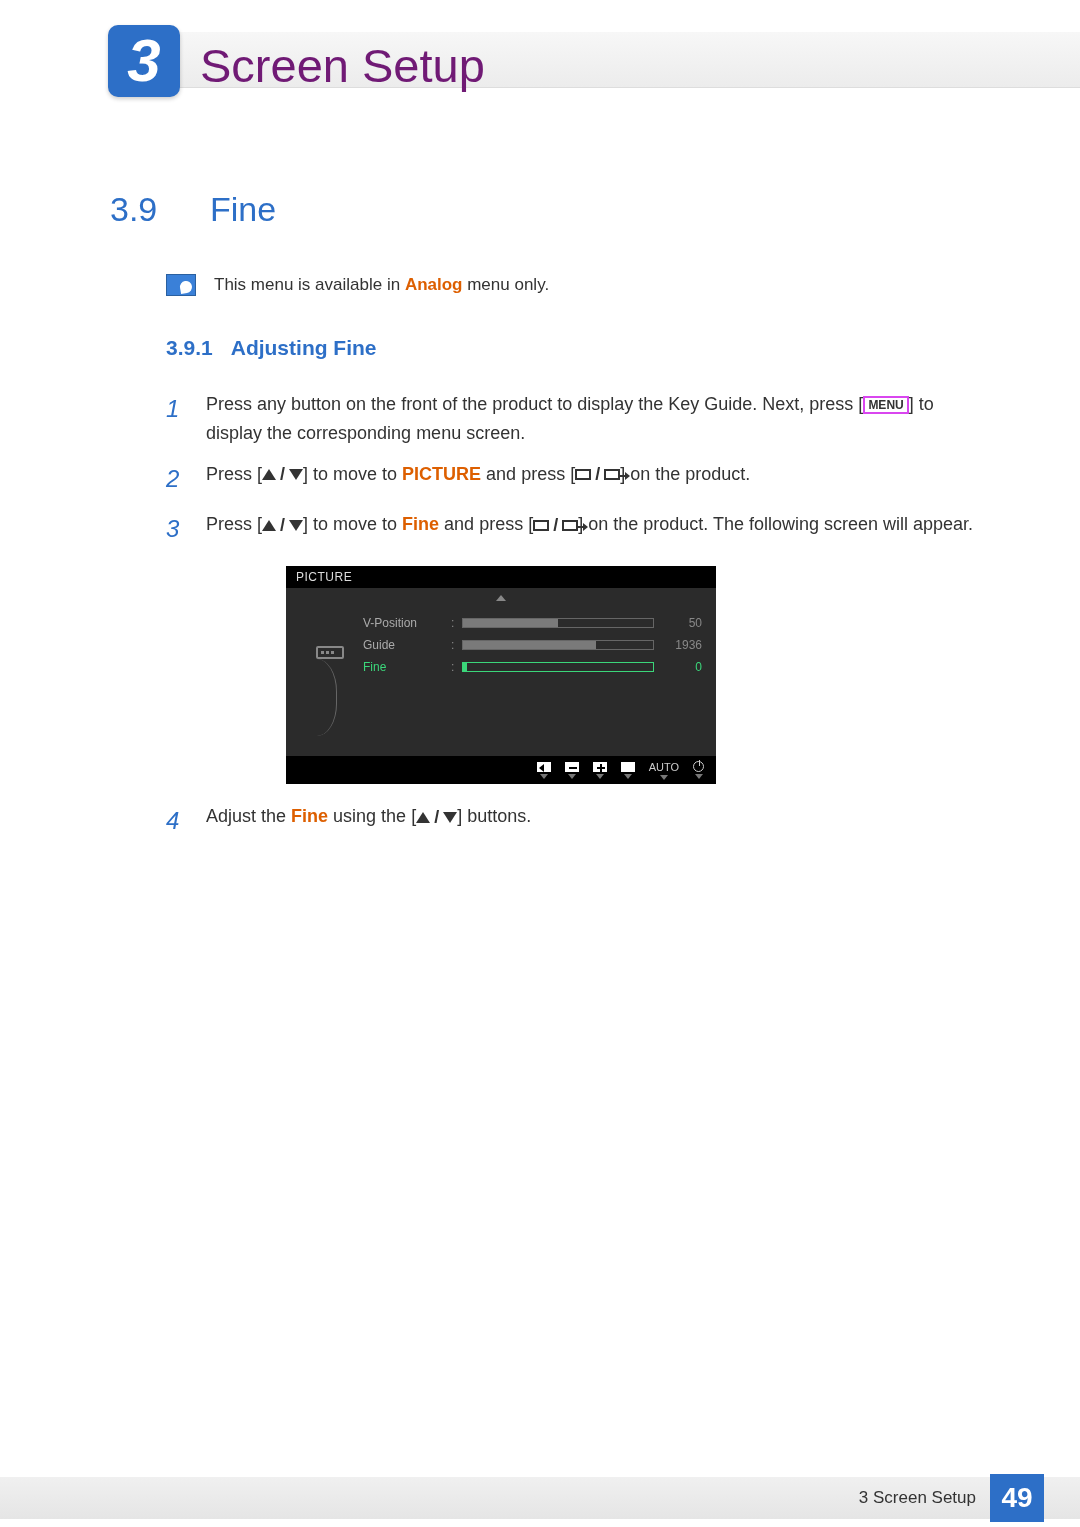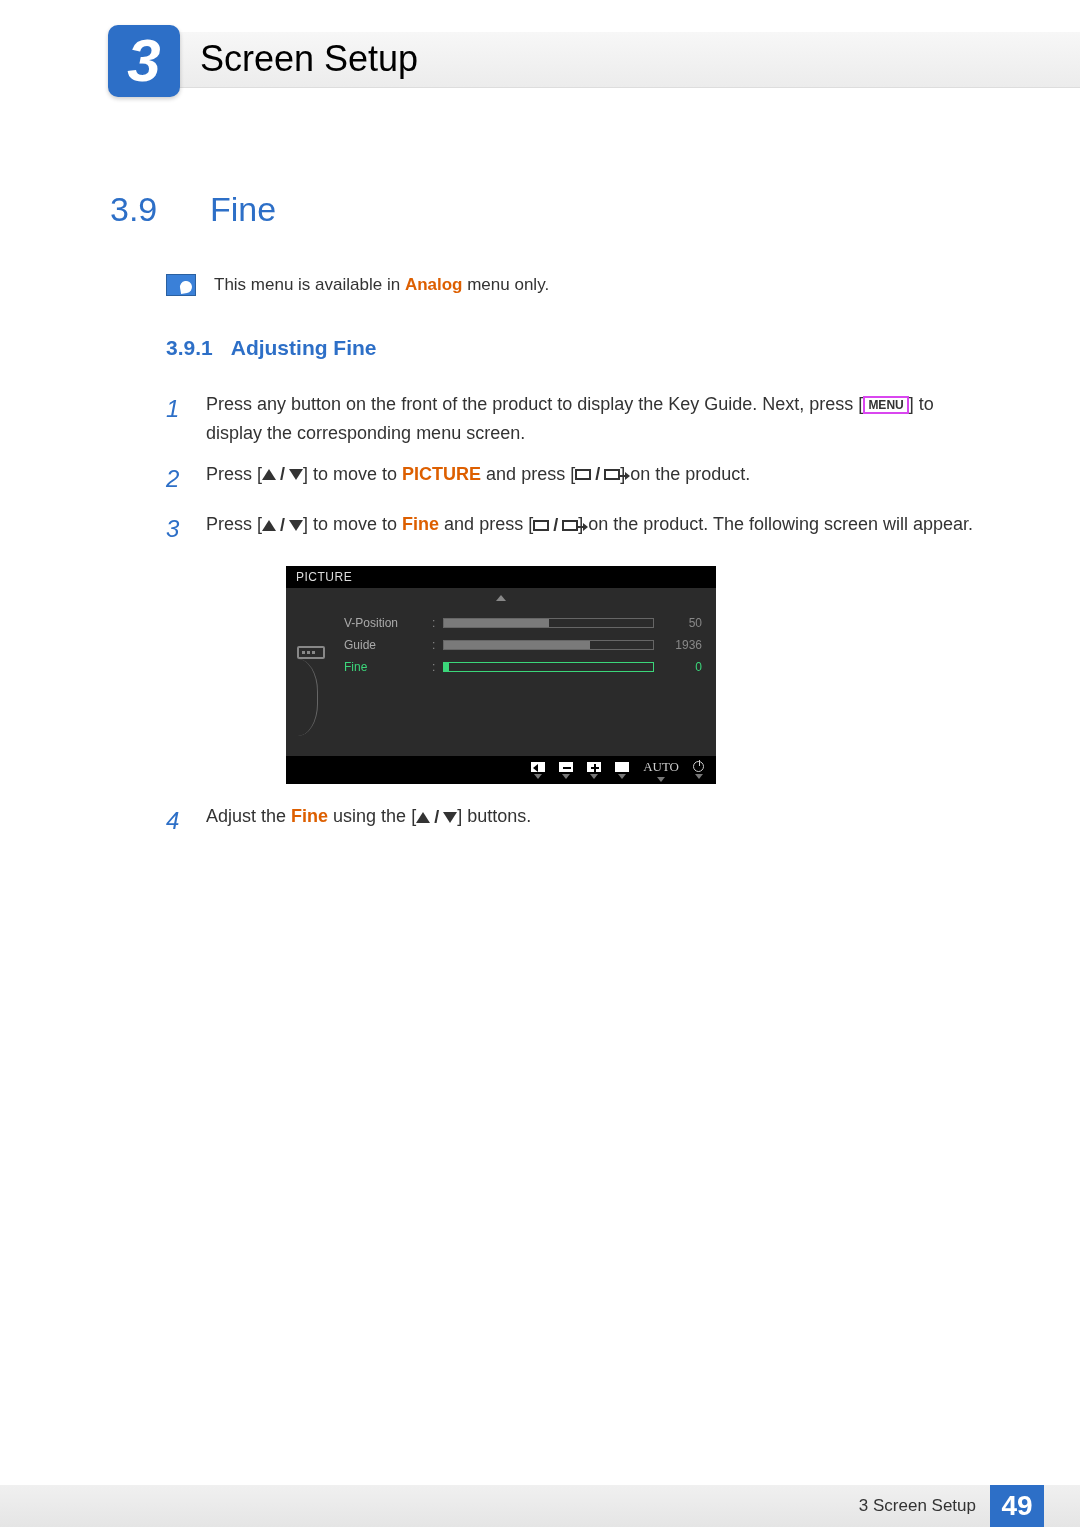--- a/index.html
+++ b/index.html
@@ -1,20 +1,20 @@
 <!DOCTYPE html>
 <html><head>
 <meta charset="utf-8">
 <style>
   * { box-sizing: border-box; margin: 0; padding: 0; }
   body { width: 1080px; height: 1527px; font-family: Arial, Helvetica, sans-serif; color: #333; background: #fff; position: relative; }
   .header-band { position: absolute; top: 32px; left: 108px; right: 0; height: 56px; background: linear-gradient(#f7f7f7,#ececec); border-bottom: 1px solid #ddd; }
   .chapter-badge { position: absolute; top: 25px; left: 108px; width: 72px; height: 72px; border-radius: 10px; background: #2d6fc7; display: flex; align-items: center; justify-content: center; box-shadow: 0 2px 4px rgba(0,0,0,.2); z-index: 2; }
   .chapter-badge span { color: #fff; font-size: 60px; font-weight: bold; font-style: italic; line-height: 1; }
-  .chapter-title { position: absolute; top: 38px; left: 200px; font-size: 36px; color: #000000; }
+  .chapter-title { position: absolute; top: 38px; left: 200px; font-size: 47px; color: #701a75; }
   .content { position: absolute; top: 190px; left: 110px; right: 100px; }
   .section-row { display: flex; gap: 44px; margin-bottom: 45px; }
   .section-num { color: #2d6fc7; font-size: 34px; font-weight: 500; width: 56px; }
   .section-title { color: #2d6fc7; font-size: 34px; font-weight: 500; }
   .intro { margin-left: 56px; font-size: 18px; color: #333; margin-bottom: 20px; }
   .note-row { margin-left: 56px; display: flex; align-items: center; gap: 18px; font-size: 17px; color: #333; margin-bottom: 40px; }
   .note-icon { width: 30px; height: 22px; background: #3a80d8; position: relative; border: 1px solid #2a60a0; }
   .note-icon::after { content: ""; position: absolute; right: 3px; bottom: 2px; width: 12px; height: 12px; border-radius: 50% 50% 50% 0; background: #fff; transform: rotate(-10deg); }
   .orange { color: #dd5f00; font-weight: bold; }
   .subsection-row { margin-left: 56px; display: flex; gap: 18px; font-size: 21px; color: #2d6fc7; font-weight: 600; margin-bottom: 30px; }
@@ -30,54 +30,54 @@
   .rect-icon1 { width: 16px; height: 11px; border: 2px solid #333; display: inline-block; }
   .rect-icon2 { width: 16px; height: 11px; border: 2px solid #333; display: inline-block; position: relative; }
   .rect-icon2::after { content: ""; position: absolute; width: 7px; height: 2px; background: #333; top: 4px; right: -7px; }
   .rect-icon2::before { content: ""; position: absolute; width: 0; height: 0; border-top: 4px solid transparent; border-bottom: 4px solid transparent; border-left: 5px solid #333; top: 1px; right: -12px; }
 
   .osd-wrap { margin: 18px 0 18px 120px; width: 430px; }
   .osd { width: 430px; background: #2b2b2b; font-size: 12px; color: #bbb; position: relative; }
   .osd-title { background: #000; color: #ddd; padding: 4px 10px; font-size: 12px; letter-spacing: .5px; }
   .osd-arrow-up { text-align: center; padding: 2px 0; }
   .osd-arrow-up .t { width: 0; height: 0; border-left: 5px solid transparent; border-right: 5px solid transparent; border-bottom: 6px solid #888; display: inline-block; }
-  .osd-body { display: flex; height: 150px; }
+  .osd-body { display: flex; height: 150px; padding-left: 19px; }
   .osd-side { width: 50px; display: flex; flex-direction: column; align-items: center; justify-content: flex-end; padding: 10px 0 20px; }
   .osd-side-icon { width: 28px; height: 18px; border: 2px solid #888; border-radius: 2px; position: relative; margin-top: 30px; }
   .osd-side-icon::before { content: ""; position: absolute; left: 3px; top: 3px; bottom: 3px; width: 3px; background: #888; box-shadow: 5px 0 #888, 10px 0 #888; }
   .osd-curve { width: 20px; height: 130px; border-right: 1px solid #666; border-radius: 0 80px 80px 0 / 0 130px 130px 0; margin-left: -6px; }
   .osd-rows { flex: 1; padding: 6px 14px 4px 8px; }
   .osd-row { display: flex; align-items: center; height: 22px; gap: 8px; }
   .osd-label { width: 80px; color: #aaa; }
   .osd-label.active { color: #3bd67a; }
   .osd-colon { color: #888; }
   .osd-bar { flex: 1; height: 10px; border: 1px solid #666; position: relative; }
   .osd-fill { height: 100%; background: #7a7a7a; }
   .osd-fill.active { background: #3bd67a; }
   .osd-val { width: 40px; text-align: right; color: #888; }
   .osd-val.active { color: #3bd67a; }
   .osd-footer { background: #000; height: 28px; display: flex; justify-content: flex-end; align-items: center; gap: 14px; padding-right: 12px; }
   .f-btn { display: flex; flex-direction: column; align-items: center; gap: 2px; }
   .f-ico { width: 14px; height: 10px; border: 1.5px solid #fff; background: #fff; }
   .f-ico.enter { width: 14px; height: 10px; border: 1.5px solid #fff; background: #fff; }
-  .f-auto { font-size: 13px; color: #ccc; font-family: Liberation Serif, serif; }
+  .f-auto { font-size: 11px; color: #ccc; }
   .f-power { width: 11px; height: 11px; border: 1.5px solid #ccc; border-radius: 50%; position: relative; }
   .f-power::after { content: ""; position: absolute; width: 1.5px; height: 6px; background: #ccc; top: -2px; left: 4.5px; }
   .t-down { width: 0; height: 0; border-left: 4px solid transparent; border-right: 4px solid transparent; border-top: 5px solid #777; }
 
   .f-back { position: relative; }
   .f-back::before { content: ""; position: absolute; width: 0; height: 0; border-top: 4px solid transparent; border-bottom: 4px solid transparent; border-right: 5px solid #000; left: 1px; top: 1px; }
   .f-minus::before { content: ""; position: absolute; width: 8px; height: 2px; background: #000; left: 3px; top: 4px; }
   .f-plus::before { content: ""; position: absolute; width: 8px; height: 2px; background: #000; left: 3px; top: 4px; }
   .f-plus::after { content: ""; position: absolute; height: 8px; width: 2px; background: #000; left: 6px; top: 1px; }
   .f-minus, .f-plus, .f-back { position: relative; }
 
-  .footer { position: absolute; bottom: 0; left: 0; right: 0; height: 42px; background: linear-gradient(#f0f0f0,#e5e5e5); display: flex; align-items: center; justify-content: flex-end; }
+  .footer { position: absolute; bottom: 8px; left: 0; right: 0; height: 42px; background: linear-gradient(#f0f0f0,#e5e5e5); display: flex; align-items: center; justify-content: flex-end; }
   .footer-text { font-size: 17px; color: #333; margin-right: 0; }
-  .page-num { width: 54px; height: 42px; background: #2d6fc7; color: #fff; font-size: 28px; font-weight: bold; display: flex; align-items: center; justify-content: center; margin-left: 14px; margin-right: 36px; }
+  .page-num { width: 54px; height: 48px; background: #2d6fc7; color: #fff; font-size: 28px; font-weight: bold; display: flex; align-items: center; justify-content: center; margin-left: 14px; margin-right: 36px; }
 </style>
 </head>
 <body>
 
 <div class="header-band"></div>
 <div class="chapter-badge">
     <span>3</span>
   </div>
 <div class="chapter-title">Screen Setup</div>
 

